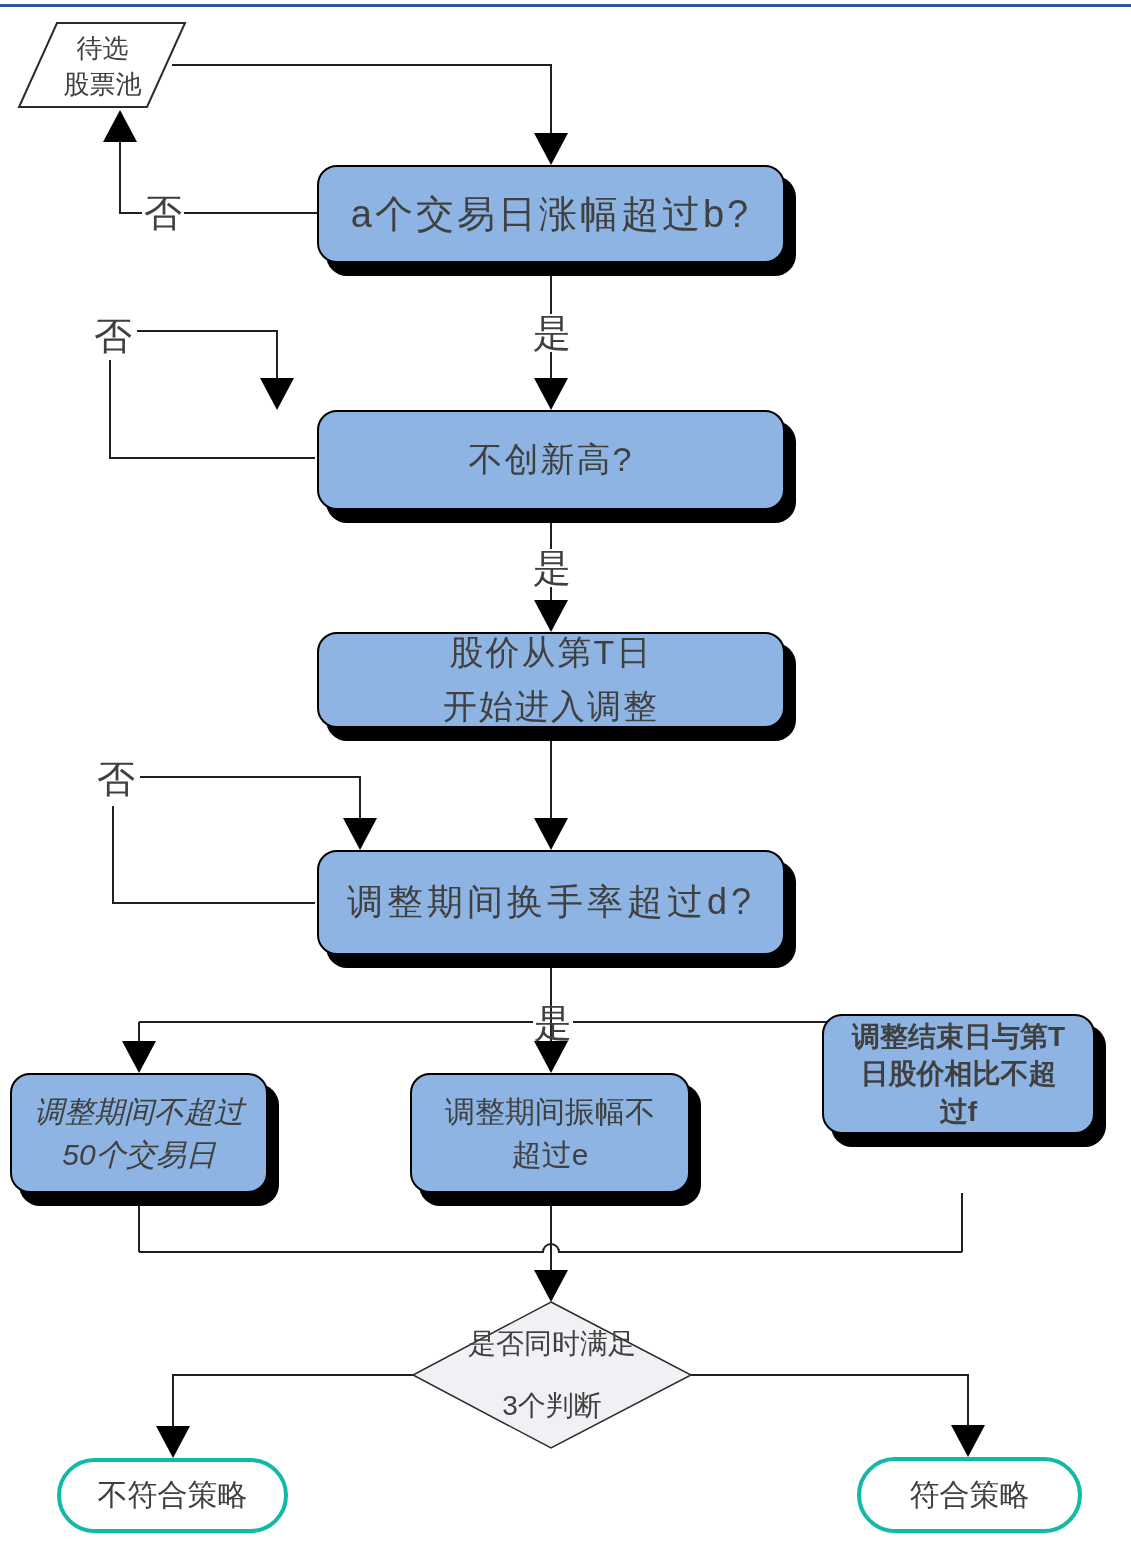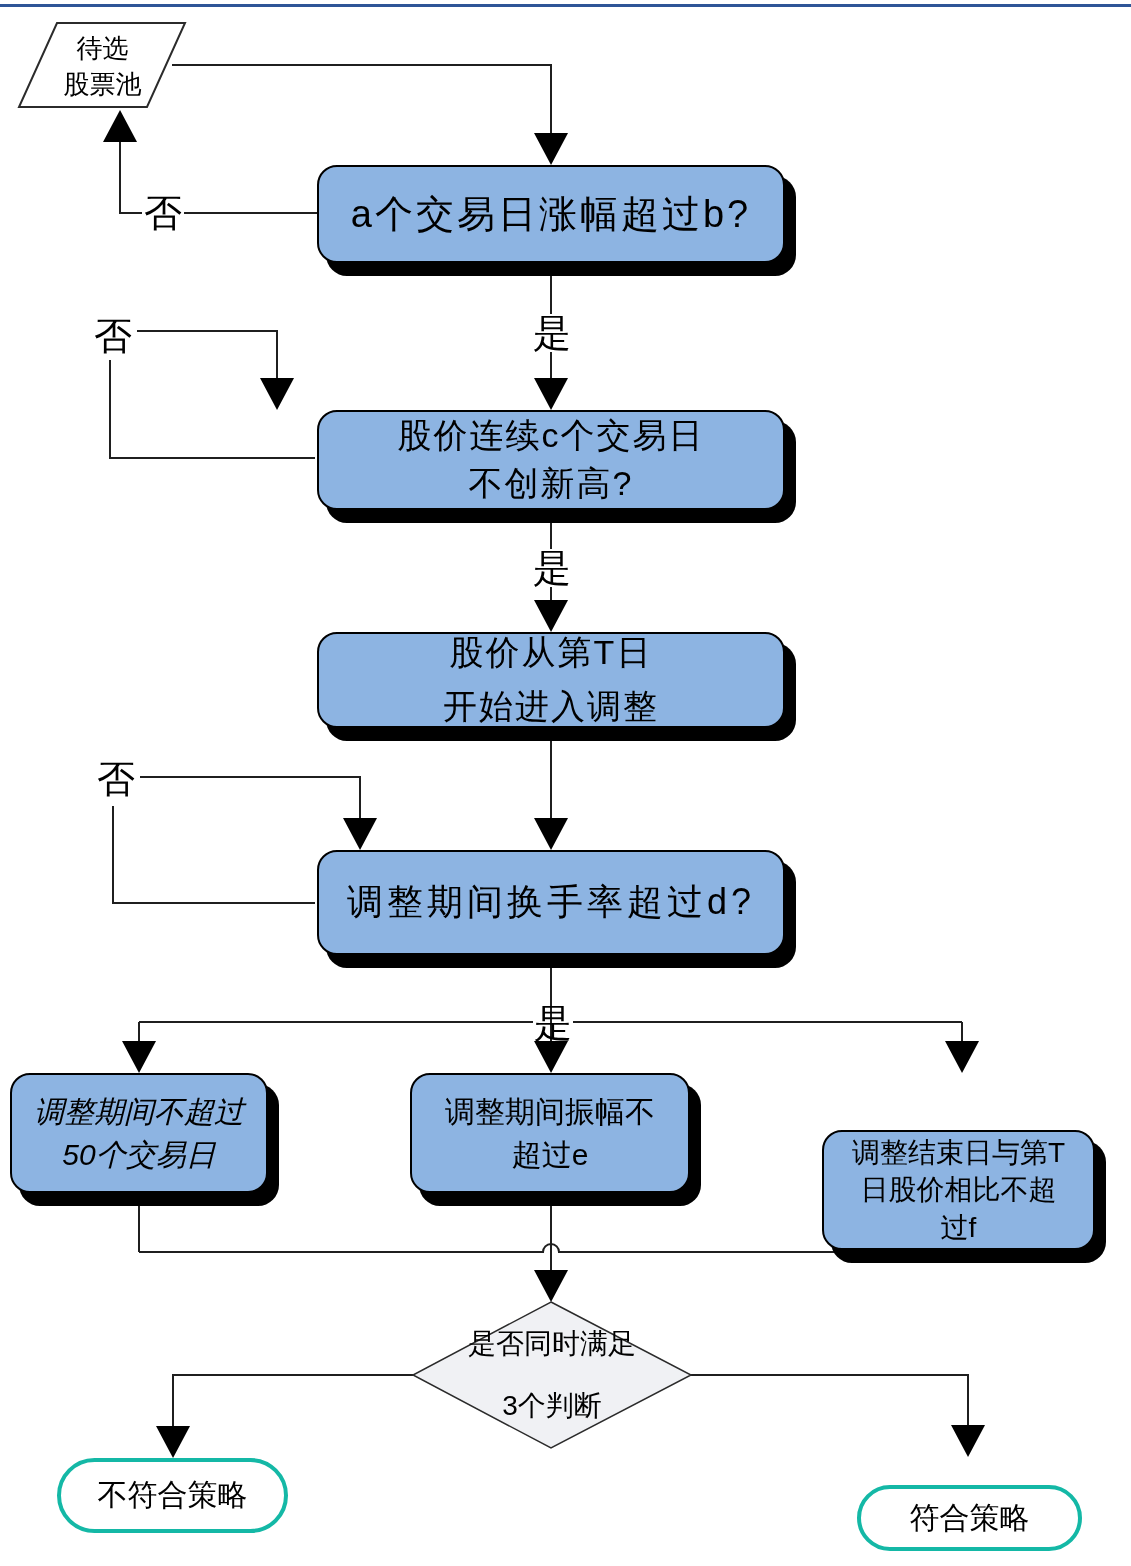--- a/index.html
+++ b/index.html
@@ -1,18 +1,18 @@
 <!DOCTYPE html>
 <html><head>
 <meta charset="utf-8">
 <style>
   html,body{margin:0;padding:0;background:#ffffff;}
   .canvas{
     position:relative;width:1131px;height:1566px;background:#ffffff;overflow:hidden;
-    font-family:"Liberation Sans", sans-serif;color:#000000;
+    font-family:"Liberation Sans", sans-serif;color:#404040;
   }
   .top-rule{position:absolute;left:0;top:4px;width:1131px;height:3px;background:#2F5597;}
   .wires{position:absolute;left:0;top:0;z-index:1;}
   .node{
     position:absolute;z-index:2;display:flex;flex-direction:column;align-items:center;justify-content:center;
     box-sizing:border-box;
   }
   .proc{
     background:#8DB4E2;border:2px solid #000;border-radius:20px;
     box-shadow:10px 12px 0 1px #000;
@@ -25,23 +25,23 @@
     transform:translate(-50%,-50%);
   }
   .lbl.nobg{background:transparent;}
   
   .n-step1{left:317px;top:165px;width:468px;height:98px;font-size:38px;letter-spacing:3px;}
   .n-step2{left:317px;top:410px;width:468px;height:100px;font-size:34px;line-height:1.4;letter-spacing:2px;}
   .n-step3{left:317px;top:632px;width:468px;height:96px;font-size:34px;line-height:1.4;letter-spacing:2px;gap:6px;}
   .n-step4{left:317px;top:850px;width:468px;height:105px;font-size:36px;letter-spacing:4px;}
   .n-days{left:10px;top:1073px;width:258px;height:120px;font-size:30px;line-height:1.45;font-style:italic;}
   .n-amp{left:410px;top:1073px;width:280px;height:120px;font-size:30px;line-height:1.45;}
-  .n-price{left:822px;top:1130px;width:273px;height:120px;font-size:28px;line-height:1.33;}
+  .n-price{left:822px;top:1014px;width:273px;height:120px;font-size:28px;line-height:1.33;font-weight:bold;}
   .n-fail{left:57px;top:1458px;width:231px;height:75px;}
-  .n-pass{left:857px;top:1457px;width:225px;height:66px;margin-top:28px;}
+  .n-pass{left:857px;top:1457px;width:225px;height:76px;}
   .o-pool{left:40px;top:30px;width:125px;height:72px;font-size:26px;line-height:1.4;}
   .o-decision{left:432px;top:1330px;width:240px;height:90px;font-size:28px;line-height:1.45;gap:21px;}
 </style>
 </head>
 <body>
 
 <div class="canvas">
 
   <div class="top-rule"></div>
 
@@ -90,21 +90,20 @@
   <div class="overlay o-pool">
     <span>待选</span>
     <span>股票池</span>
   </div>
 
   <div class="node proc n-step1">
     <span>a个交易日涨幅超过b?</span>
   </div>
 
   <div class="node proc n-step2">
-    <span>股价连续c个交易日</span>
     <span>不创新高?</span>
   </div>
 
   <div class="node proc n-step3">
     <span>股价从第T日</span>
     <span>开始进入调整</span>
   </div>
 
   <div class="node proc n-step4">
     <span>调整期间换手率超过d?</span>

